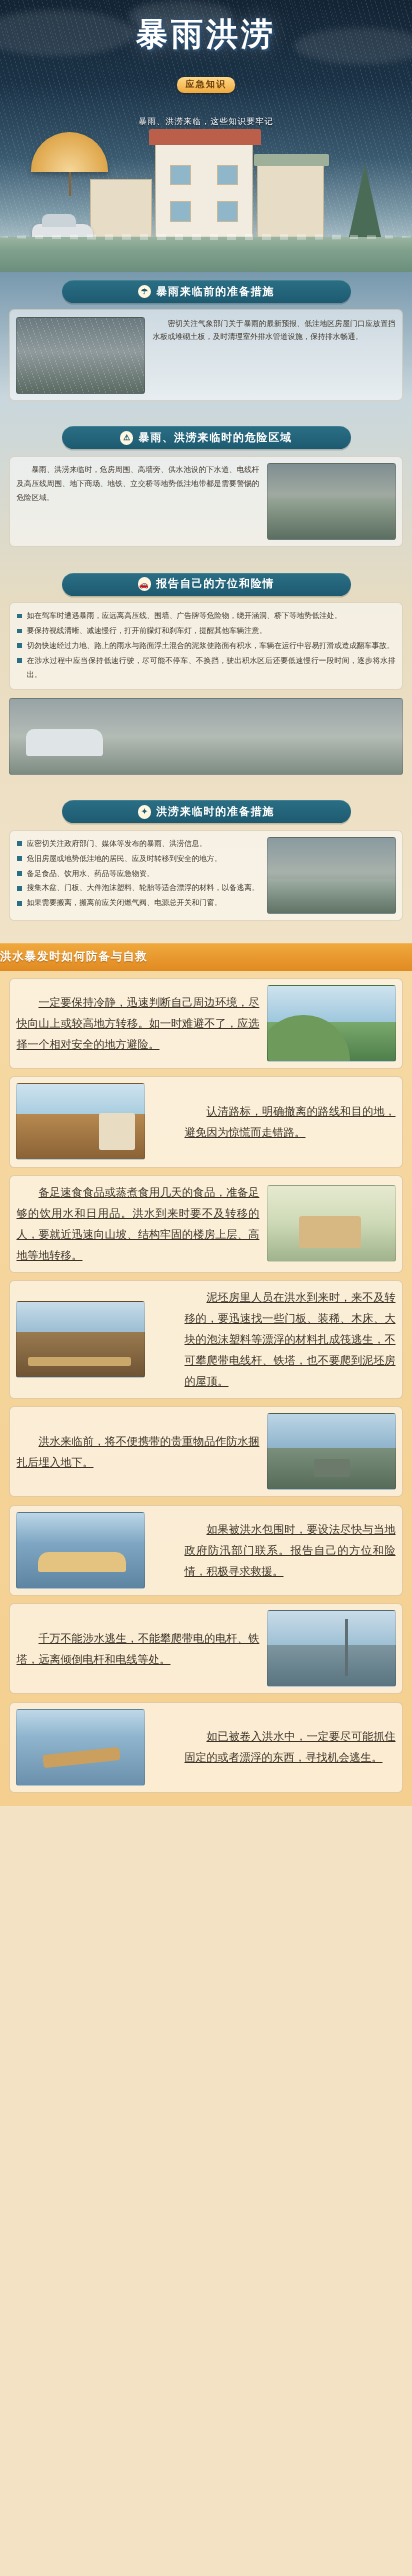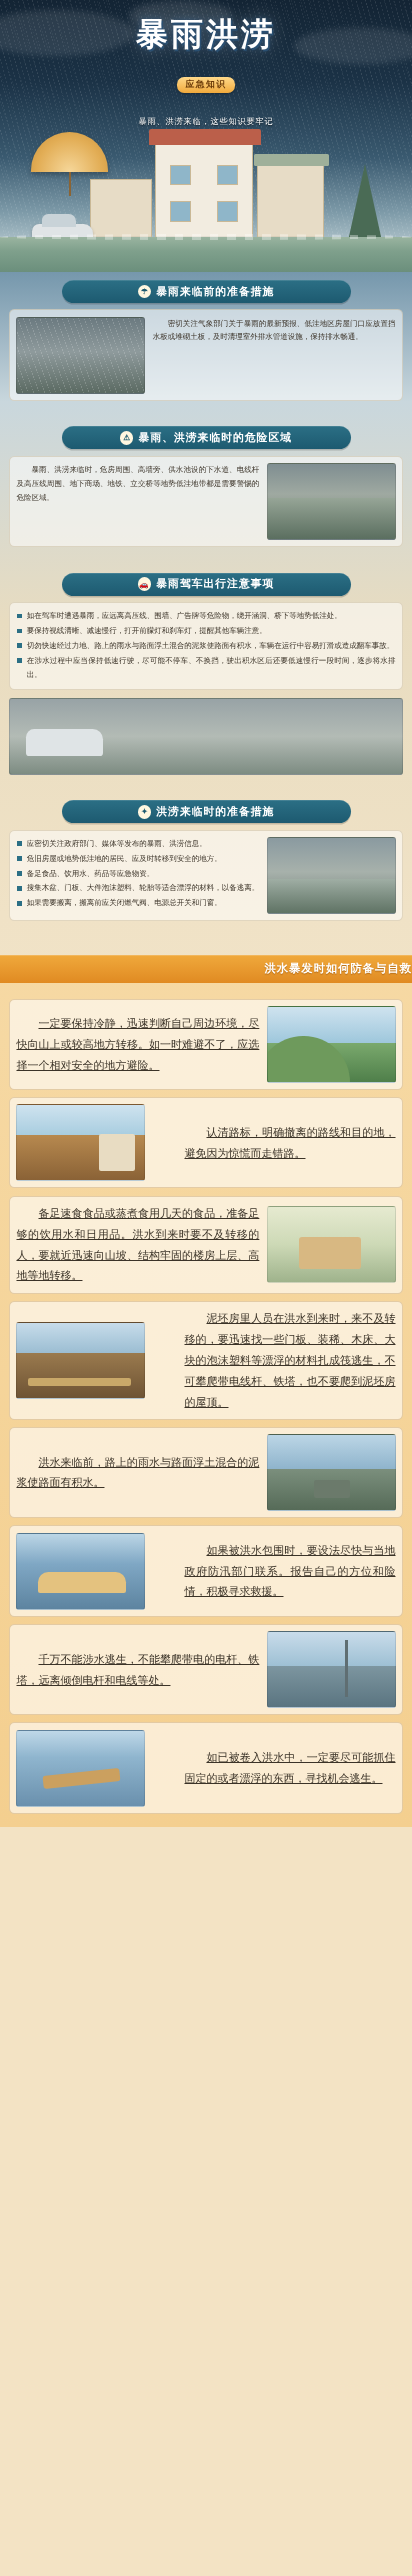--- a/index.html
+++ b/index.html
@@ -228,25 +228,25 @@
     background: linear-gradient(180deg, rgba(160,175,165,0.85), rgba(95,115,100,0.95));
   }
 
   
   .band {
     margin-top: 3.1px;
     background: linear-gradient(180deg,#f6d9a4 0%, #f4cf8f 100%);
     padding: 0 0 8.2px;
   }
   .band-head {
-    margin: 16px auto;
+    margin: 4px auto;
     width: 100%;
     height: 28px;
     background: linear-gradient(180deg,#f0a93c 0%, #e08a22 100%);
-    display: flex; align-items: center; justify-content: flex-end;
+    display: flex; align-items: center; justify-content: flex-start;
     box-shadow: inset 0 0.5px 0 rgba(255,255,255,0.35);
   }
   .band-head .txt {
     color: #ffffff; font-size: 11.3px; font-weight: bold; letter-spacing: 1px;
     text-shadow: 0 0.5px 1px rgba(120,60,0,0.45);
   }
   .step {
     display: flex;
     gap: 7.2px;
     align-items: center;
@@ -373,21 +373,21 @@
       </div>
       <div class="body">
         <p>暴雨、洪涝来临时，危房周围、高墙旁、供水池设的下水道、电线杆及高压线周围、地下商场、地铁、立交桥等地势低洼地带都是需要警惕的危险区域。</p>
       </div>
     </div>
   </div>
 
   <div class="section">
     <div class="sec-head">
       <span class="ico">🚗</span>
-      <span class="txt">暴雨驾车出行注意事项</span>
+      <span class="txt">报告自己的方位和险情</span>
     </div>
     <div class="card">
       <div class="body">
         <ul class="bullets">
           <li>如在驾车时遭遇暴雨，应远离高压线、围墙、广告牌等危险物，绕开涵洞、桥下等地势低洼处。</li>
           <li>要保持视线清晰、减速慢行，打开前朦灯和刹车灯，提醒其他车辆注意。</li>
           <li>切勿快速经过力地、路上的雨水与路面浮土混合的泥浆使路面有积水，车辆在运行中容易打滑或造成翻车事故。</li>
           <li>在涉水过程中应当保持低速行驶，尽可能不停车、不换挡，驶出积水区后还要低速慢行一段时间，逐步将水排出。</li>
         </ul>
       </div>
@@ -448,21 +448,21 @@
 
     <div class="step rev">
       <div class="body">
         <p>泥坯房里人员在洪水到来时，来不及转移的，要迅速找一些门板、装稀、木床、大块的泡沫塑料等漂浮的材料扎成筏逃生，不可攀爬带电线杆、铁塔，也不要爬到泥坯房的屋顶。</p>
       </div>
       <div class="illus il-mud"></div>
     </div>
 
     <div class="step">
       <div class="body">
-        <p>洪水来临前，路上的雨水与路面浮土混合的泥浆使路面有积水。</p>
+        <p>洪水来临前，将不便携带的贵重物品作防水捆扎后埋入地下。</p>
       </div>
       <div class="illus il-drain"></div>
     </div>
 
     <div class="step rev">
       <div class="body">
         <p>如果被洪水包围时，要设法尽快与当地政府防汛部门联系。报告自己的方位和险情，积极寻求救援。</p>
       </div>
       <div class="illus il-report"></div>
     </div>

